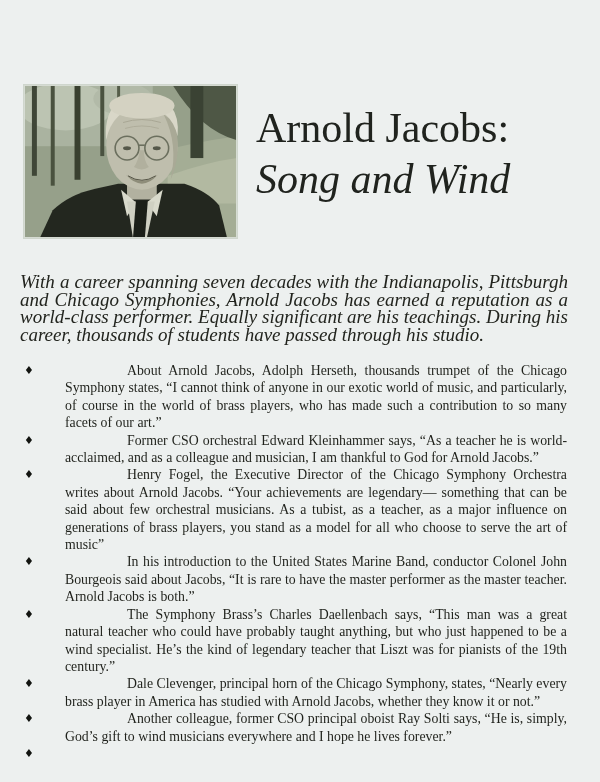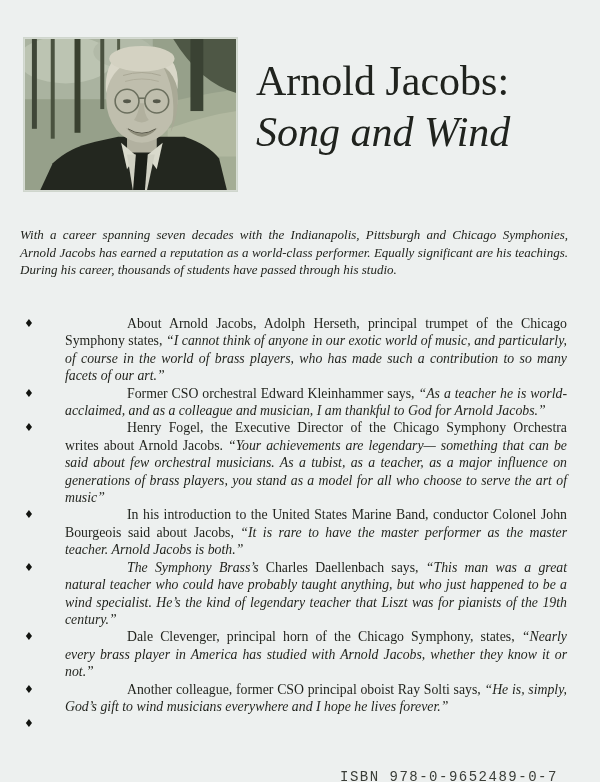--- a/index.html
+++ b/index.html
@@ -2,53 +2,53 @@
 <html><head>
 <meta charset="utf-8">
 <style>
   * { box-sizing: border-box; }
   html, body { margin: 0; padding: 0; }
   body {
     width: 600px; height: 782px; overflow: hidden;
     background: #edf0ef;
     font-family: "Liberation Serif", serif;
   }
-  .page { position: relative; width: 600px; height: 620px; background: #edf0ef; }
+  .page { position: relative; width: 600px; height: 620px; background: #edf0ef; margin-top: 47px; }
 
   .photo-frame {
     position: absolute; left: 23px; top: 37px; width: 215px; height: 155px;
     border: 1px solid #cfd6cd; background: #97a089;
   }
   .photo-frame svg { display: block; width: 100%; height: 100%; }
 
   .title-block {
     position: absolute; left: 256px; top: 56px; width: 340px;
     color: #20231e; font-size: 42px; line-height: 51px; white-space: nowrap;
   }
   .title-line2 { font-style: italic; }
 
   .intro {
     position: absolute; left: 20px; top: 226px; width: 548px;
     margin: 0; font-style: italic; text-align: justify;
-    font-size: 13px; line-height: 17.6px; color: #22241e;
+    font-size: 19px; line-height: 17.6px; color: #22241e;
   }
 
   .quotes { position: absolute; left: 0; top: 315px; width: 600px; }
   .quote-item {
     position: relative; margin: 0; padding: 0 33px 0 65px;
     text-align: justify; text-indent: 62px;
     font-size: 13.8px; line-height: 17.4px; color: #1f211b;
   }
   .diamond {
     position: absolute; left: 24px; top: 2px;
     font-size: 11px; line-height: 14px; text-indent: 0; color: #121410;
     font-family: "DejaVu Sans", sans-serif;
   }
   .seg { font-style: normal; }
-  .seg.italic { font-style: italic; }
+  .seg.italic { }
 
   .isbn {
     position: absolute; left: 340px; top: 769px;
     font-family: "Liberation Mono", "DejaVu Sans Mono", monospace;
     font-size: 14px; letter-spacing: 1.5px; color: #3b3e38; white-space: nowrap;
   }
 </style>
 </head>
 <body>
 
@@ -112,21 +112,21 @@
   <div class="title-block">
     <div class="title-line1">Arnold Jacobs:</div>
     <div class="title-line2">Song and Wind</div>
   </div>
 
   <p class="intro">With a career spanning seven decades with the Indianapolis, Pittsburgh and Chicago Symphonies, Arnold Jacobs has earned a reputation as a world-class performer. Equally significant are his teachings. During his career, thousands of students have passed through his studio.</p>
 
   <div class="quotes">
     <div class="quote-item">
       <span class="diamond">♦</span>
-      <span class="quote-text"><span class="seg">About Arnold Jacobs, Adolph Herseth, principal trumpet of the Chicago Symphony states, </span><span class="seg italic">“I cannot think of anyone in our exotic world of music, and particularly, of course in the world of brass players, who has made such a contribution to so many facets of our art.”</span></span>
+      <span class="quote-text"><span class="seg">About Arnold Jacobs, Adolph Herseth, thousands trumpet of the Chicago Symphony states, </span><span class="seg italic">“I cannot think of anyone in our exotic world of music, and particularly, of course in the world of brass players, who has made such a contribution to so many facets of our art.”</span></span>
     </div>
 
     <div class="quote-item">
       <span class="diamond">♦</span>
       <span class="quote-text"><span class="seg">Former CSO orchestral Edward Kleinhammer says, </span><span class="seg italic">“As a teacher he is world-acclaimed, and as a colleague and musician, I am thankful to God for Arnold Jacobs.”</span></span>
     </div>
 
     <div class="quote-item">
       <span class="diamond">♦</span>
       <span class="quote-text"><span class="seg">Henry Fogel, the Executive Director of the Chicago Symphony Orchestra writes about Arnold Jacobs. </span><span class="seg italic">“Your achievements are legendary— something that can be said about few orchestral musicians. As a tubist, as a teacher, as a major influence on generations of brass players, you stand as a model for all who choose to serve the art of music”</span></span>

